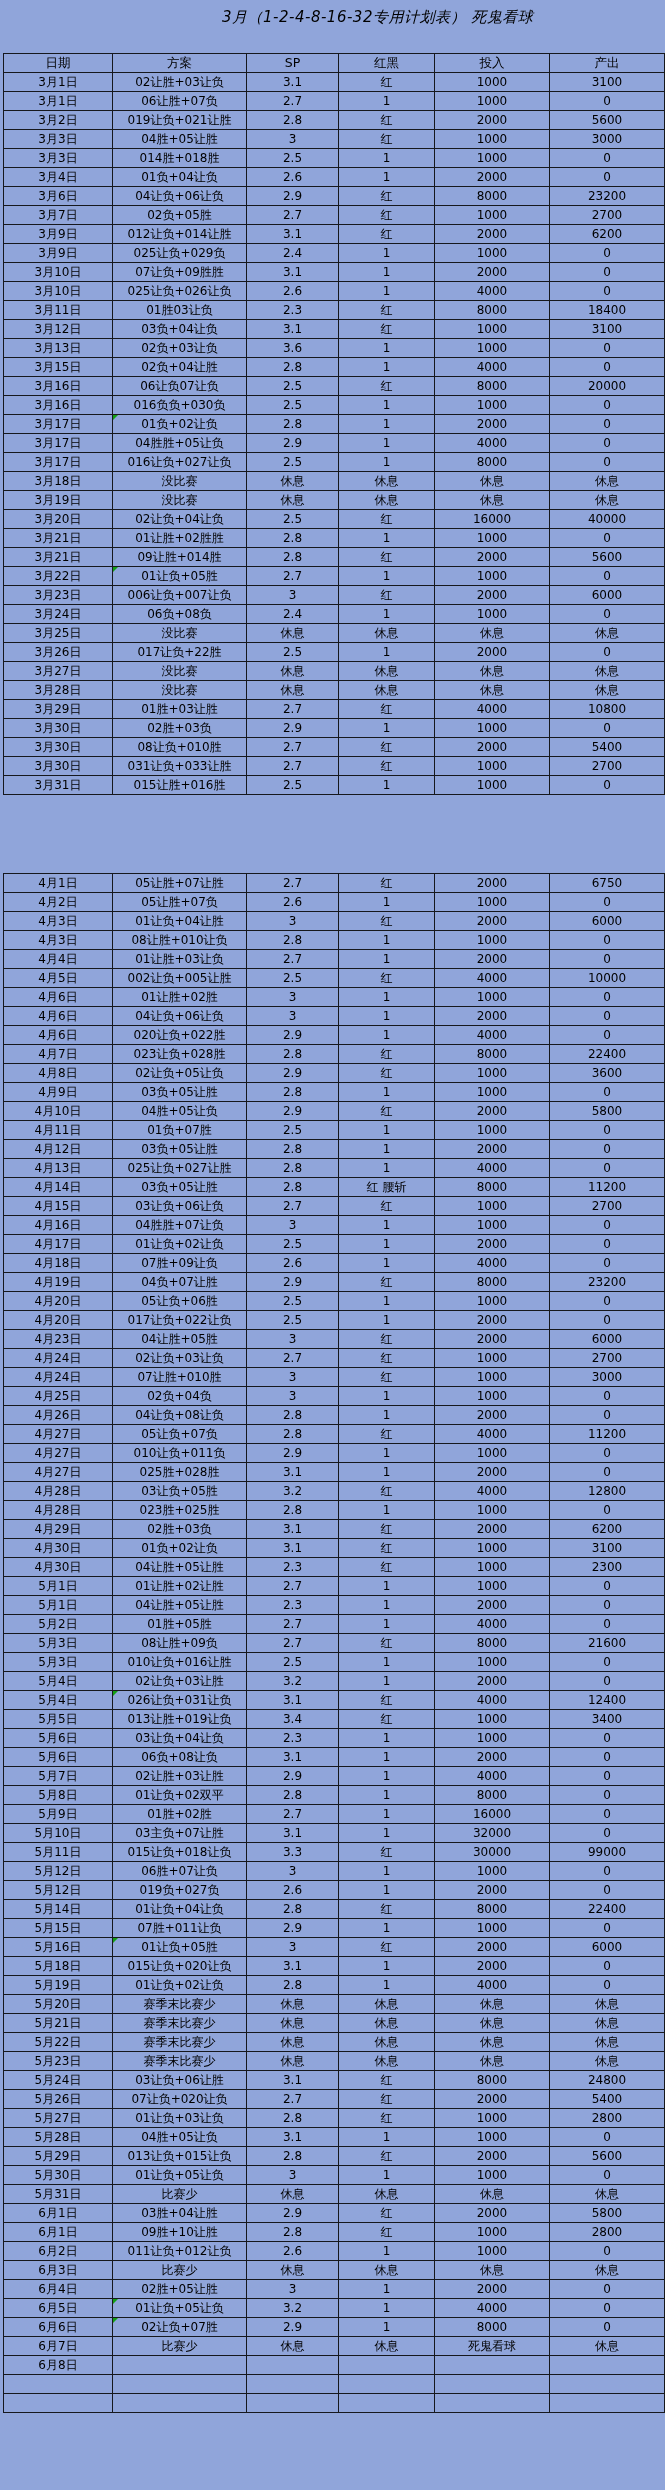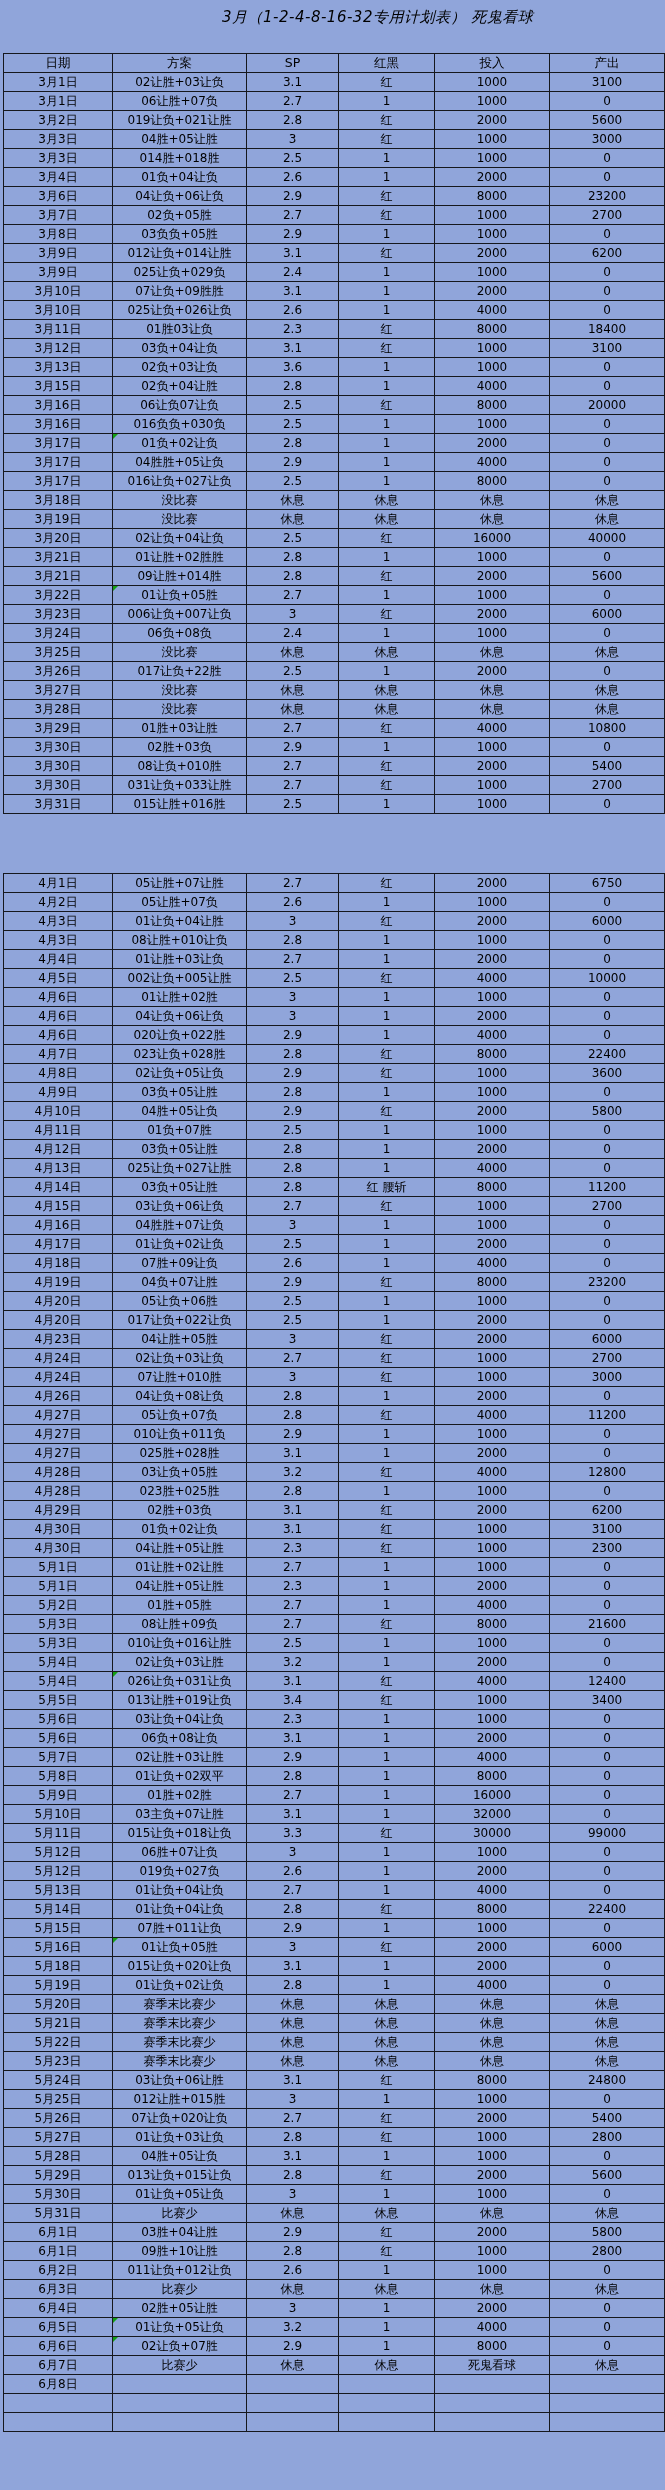--- a/index.html
+++ b/index.html
@@ -120,28 +120,20 @@
       </tr>
       <tr>
         <td>3月7日</td>
         <td>02负+05胜</td>
         <td>2.7</td>
         <td>红</td>
         <td>1000</td>
         <td>2700</td>
       </tr>
       <tr>
-        <td>3月8日</td>
-        <td>03负负+05胜</td>
-        <td>2.9</td>
-        <td>1</td>
-        <td>1000</td>
-        <td>0</td>
-      </tr>
-      <tr>
         <td>3月9日</td>
         <td>012让负+014让胜</td>
         <td>3.1</td>
         <td>红</td>
         <td>2000</td>
         <td>6200</td>
       </tr>
       <tr>
         <td>3月9日</td>
         <td>025让负+029负</td>
@@ -597,20 +589,28 @@
       </tr>
       <tr>
         <td>4月24日</td>
         <td>07让胜+010胜</td>
         <td>3</td>
         <td>红</td>
         <td>1000</td>
         <td>3000</td>
       </tr>
       <tr>
+        <td>4月25日</td>
+        <td>02负+04负</td>
+        <td>3</td>
+        <td>1</td>
+        <td>1000</td>
+        <td>0</td>
+      </tr>
+      <tr>
         <td>4月26日</td>
         <td>04让负+08让负</td>
         <td>2.8</td>
         <td>1</td>
         <td>2000</td>
         <td>0</td>
       </tr>
       <tr>
         <td>4月27日</td>
         <td>05让负+07负</td>
@@ -805,28 +805,20 @@
       </tr>
       <tr>
         <td>5月12日</td>
         <td>019负+027负</td>
         <td>2.6</td>
         <td>1</td>
         <td>2000</td>
         <td>0</td>
       </tr>
       <tr>
-        <td>5月13日</td>
-        <td>01让负+04让负</td>
-        <td>2.7</td>
-        <td>1</td>
-        <td>4000</td>
-        <td>0</td>
-      </tr>
-      <tr>
         <td>5月14日</td>
         <td>01让负+04让负</td>
         <td>2.8</td>
         <td>红</td>
         <td>8000</td>
         <td>22400</td>
       </tr>
       <tr>
         <td>5月15日</td>
         <td>07胜+011让负</td>
@@ -891,28 +883,20 @@
         <td>休息</td>
         <td>休息</td>
       </tr>
       <tr>
         <td>5月24日</td>
         <td>03让负+06让胜</td>
         <td>3.1</td>
         <td>红</td>
         <td>8000</td>
         <td>24800</td>
-      </tr>
-      <tr>
-        <td>5月25日</td>
-        <td>012让胜+015胜</td>
-        <td>3</td>
-        <td>1</td>
-        <td>1000</td>
-        <td>0</td>
       </tr>
       <tr>
         <td>5月26日</td>
         <td>07让负+020让负</td>
         <td>2.7</td>
         <td>红</td>
         <td>2000</td>
         <td>5400</td>
       </tr>
       <tr>

